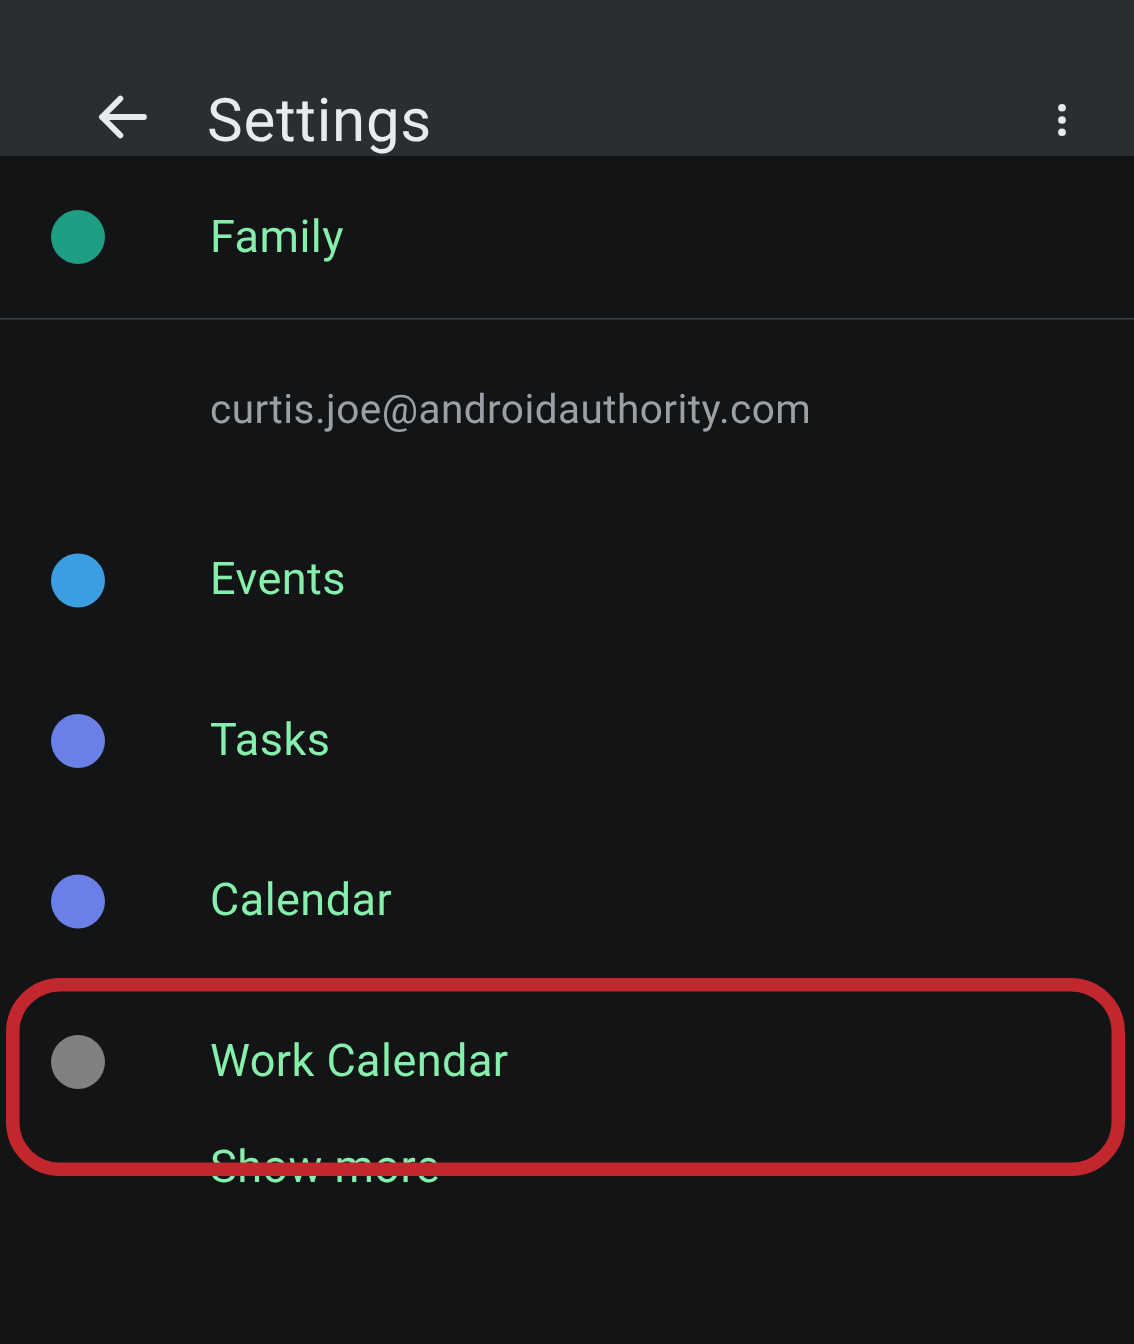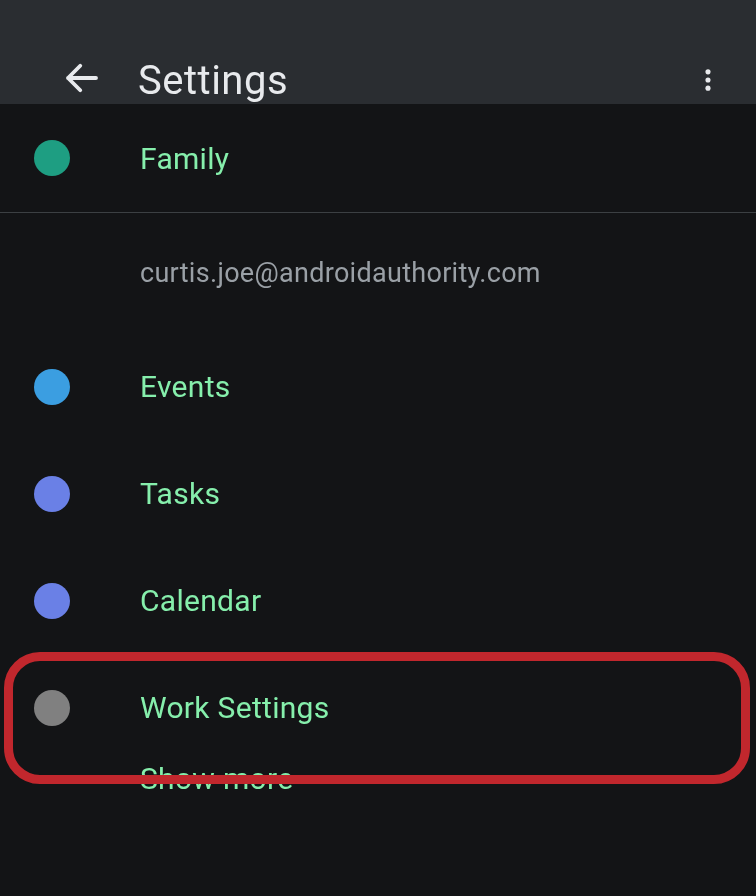--- a/index.html
+++ b/index.html
@@ -141,21 +141,21 @@
     <div class="item-label">Tasks</div>
   </div>
 
   <div class="list-item">
     <div class="color-dot" style="background:#6a80e6"></div>
     <div class="item-label">Calendar</div>
   </div>
 
   <div class="list-item">
     <div class="color-dot" style="background:#808080"></div>
-    <div class="item-label">Work Settings</div>
+    <div class="item-label">Work Calendar</div>
   </div>
 
   <div class="show-more">
     <div class="item-label">Show more</div>
   </div>
 
 </div>
 
 <div class="highlight-box" style="left:4px; top:652px; width:746px; height:132px;"></div>
 

